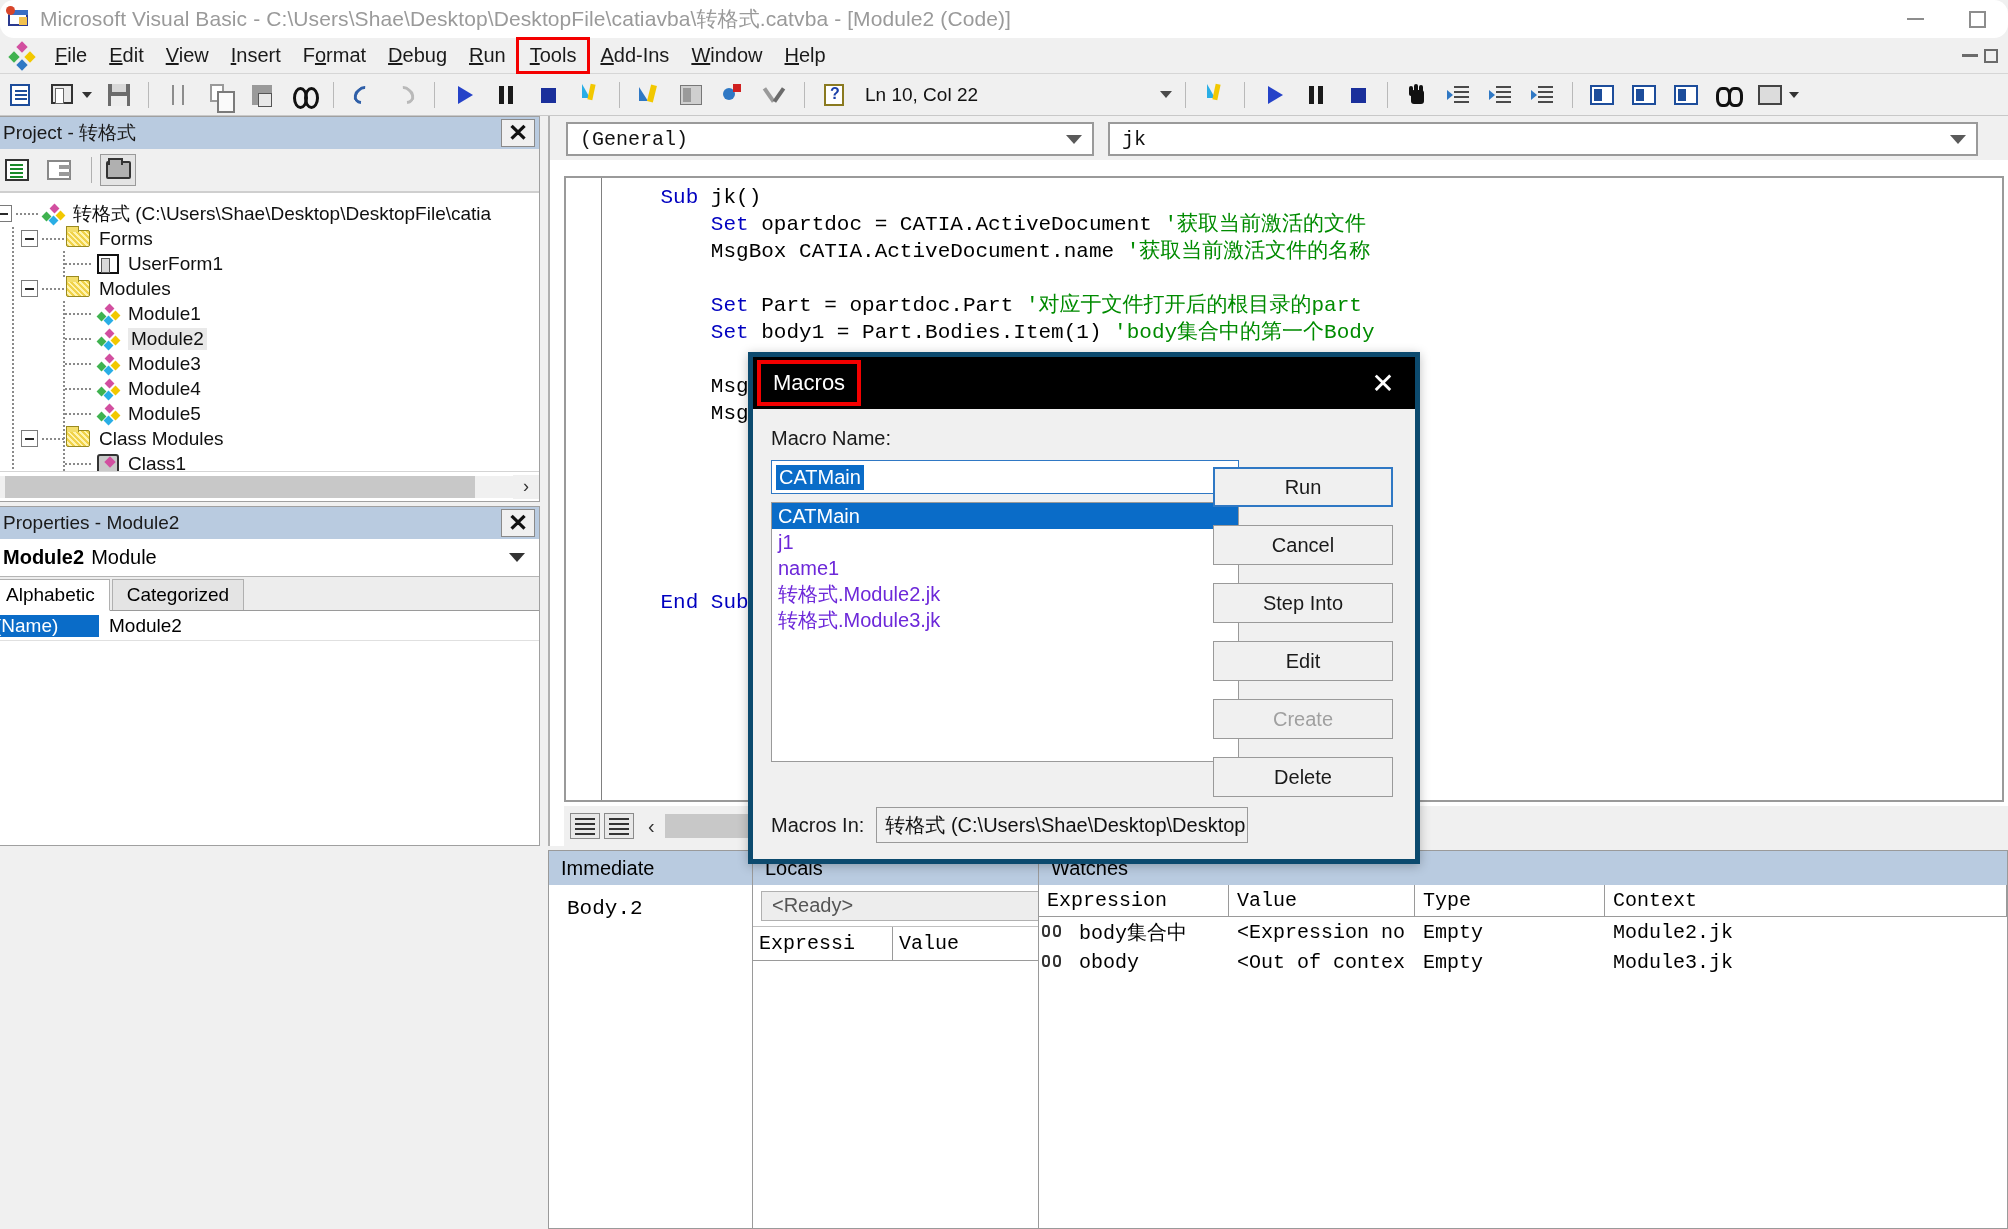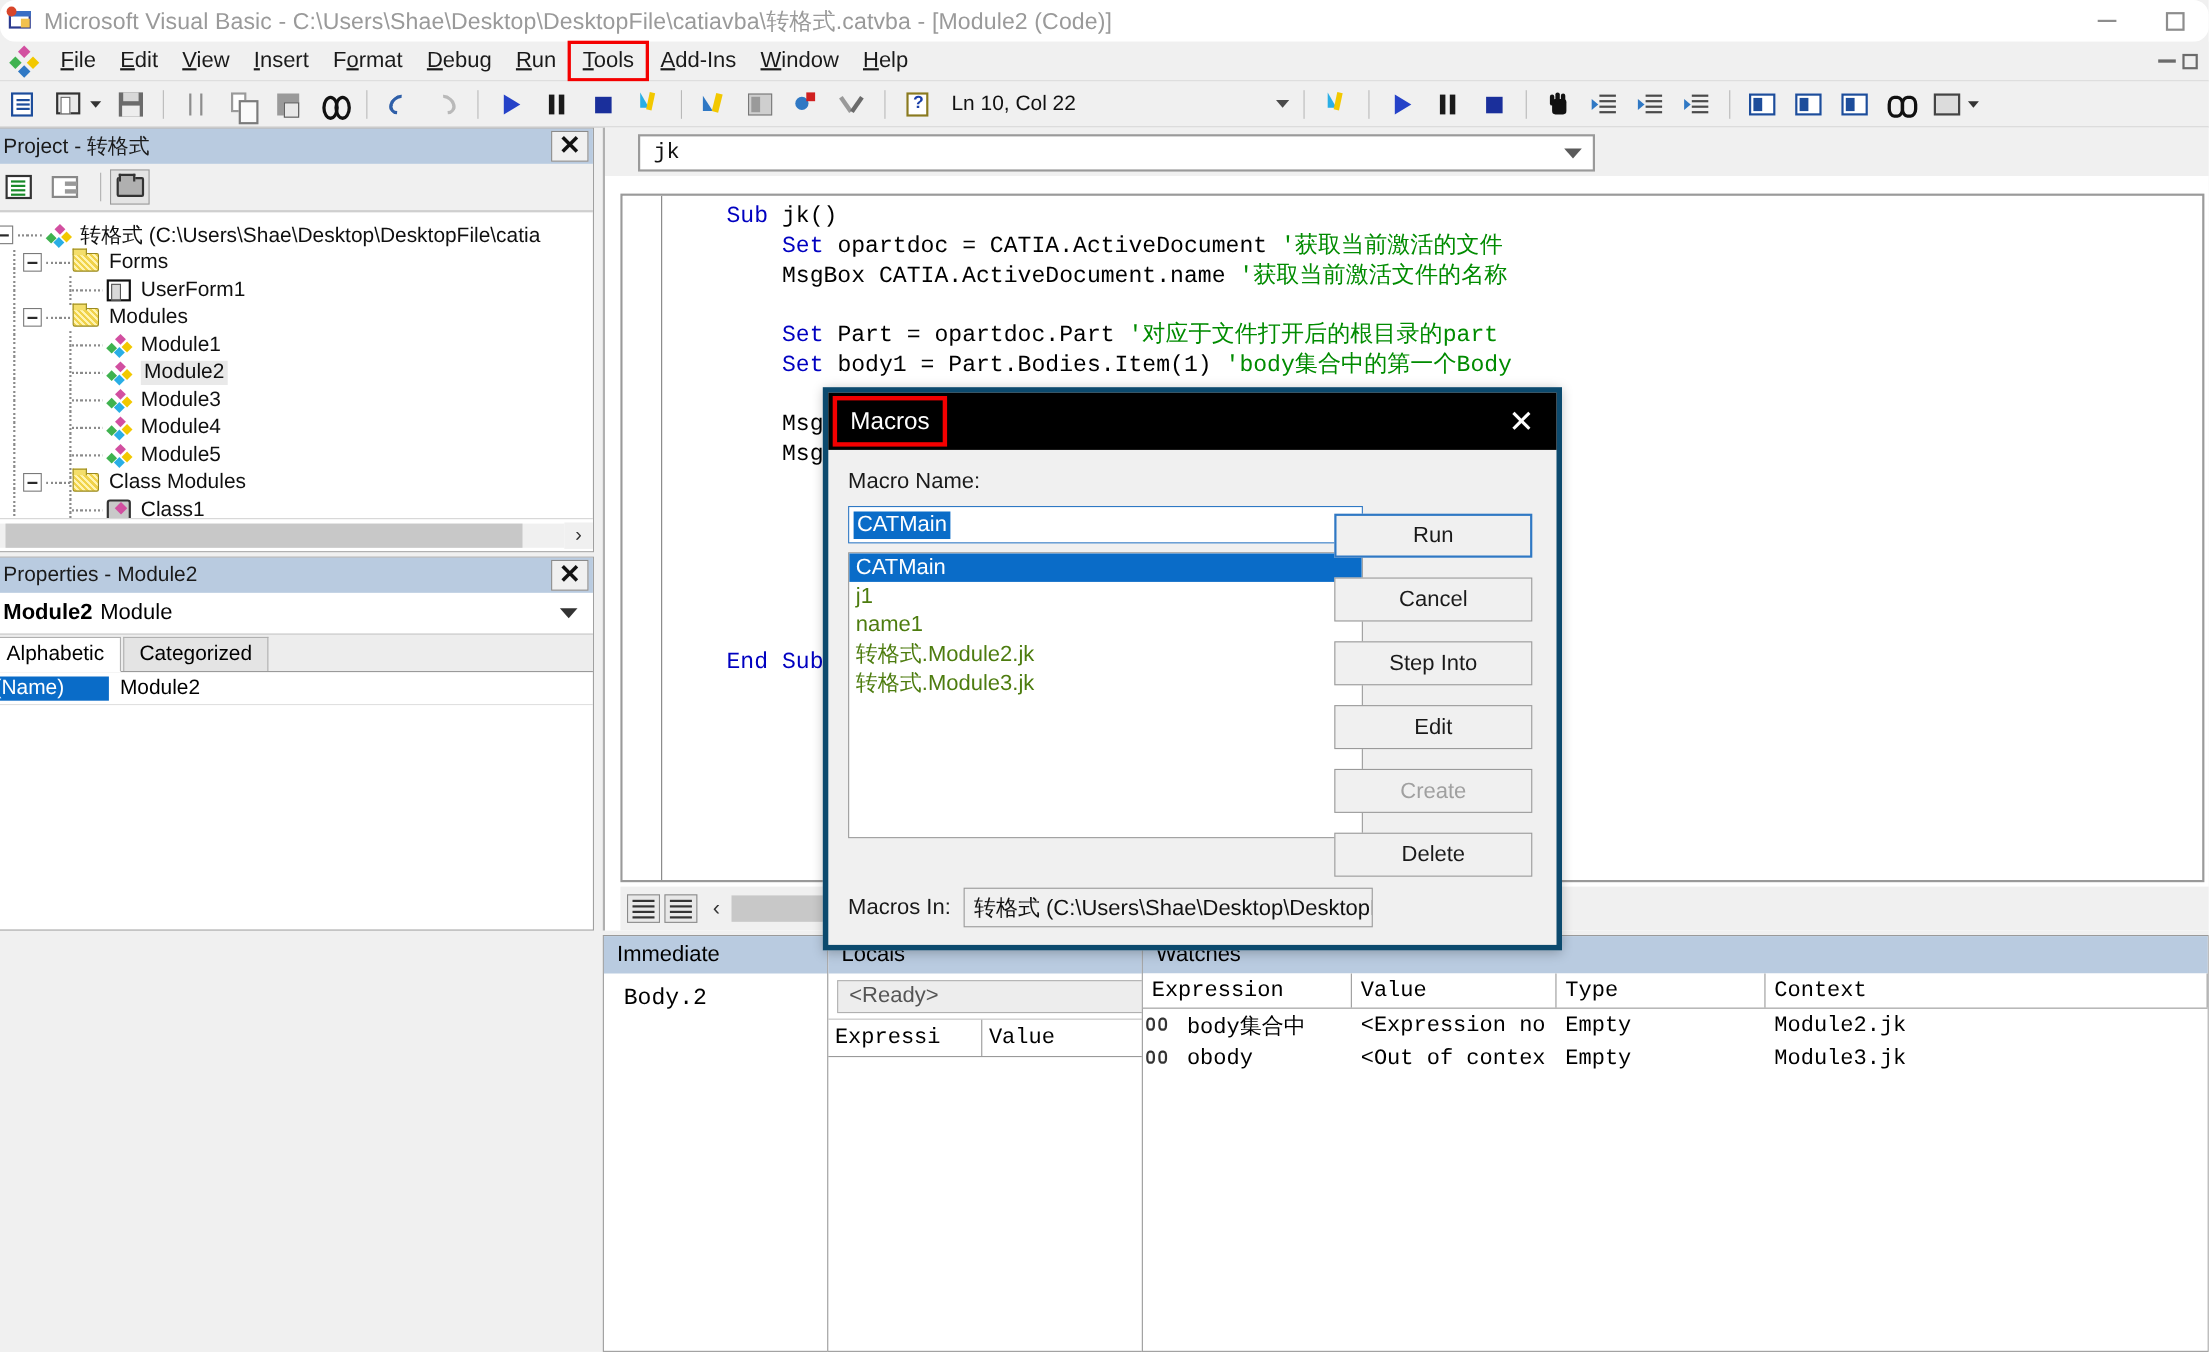--- a/index.html
+++ b/index.html
@@ -290,21 +290,21 @@
   .md-label { font-size: 20px; color:#1a1a1a; margin-bottom: 10px; }
   .md-input {
     width: 468px; height: 34px; background:#ffffff; border: 1px solid #2f78c4;
     display:flex; align-items:center; padding-left: 4px;
   }
   .md-input span { background:#0a6cc8; color:#ffffff; font-size: 20px; padding: 1px 3px;}
   .md-list {
     width: 468px; height: 260px; background:#ffffff; border: 1px solid #9a9a9a;
     margin-top: 8px; overflow: hidden;
   }
-  .md-li { height: 26px; font-size: 20px; padding-left: 6px; display:flex; align-items:center; color:#4d7c0f;}
+  .md-li { height: 26px; font-size: 20px; padding-left: 6px; display:flex; align-items:center; color:#6d28d9;}
   .md-li.sel { background: #0a6cc8; color:#ffffff; }
   .md-buttons { position:absolute; right: 22px; top: 58px; width: 180px; }
   .md-btn {
     width: 180px; height: 40px; margin-bottom: 18px;
     background: #f0f0f0; border: 1px solid #9a9a9a;
     display:flex; align-items:center; justify-content:center;
     font-size: 20px; color:#1a1a1a;
   }
   .md-btn.primary { border: 2px solid #2f78c4; }
   .md-btn.disabled { color: #a0a0a0; }
@@ -520,20 +520,24 @@
         <div class="ic-bino"></div>
       </div>
     <div class="tb-ico">
         <div class="ic-layout"></div>
       </div>
     <div class="tb-caret"></div>
   </div>
 
   <div class="code-window">
     <div class="code-dropdowns">
+      <div class="cd-combo left">
+        <span>(General)</span>
+        <span class="arrow"></span>
+      </div>
       <div class="cd-combo right">
         <span>jk</span>
         <span class="arrow"></span>
       </div>
     </div>
     <div class="code-area">
       <div class="code-gutter"></div>
       <div class="code-text" id="code-text"><div><span>    </span><span class="kw">Sub </span><span>jk()</span></div><div><span>        </span><span class="kw">Set </span><span>opartdoc = CATIA.ActiveDocument </span><span class="cmt">'获取当前激活的文件</span></div><div><span>        </span><span>MsgBox CATIA.ActiveDocument.name </span><span class="cmt">'获取当前激活文件的名称</span></div><div>&nbsp;</div><div><span>        </span><span class="kw">Set </span><span>Part = opartdoc.Part </span><span class="cmt">'对应于文件打开后的根目录的part</span></div><div><span>        </span><span class="kw">Set </span><span>body1 = Part.Bodies.Item(1) </span><span class="cmt">'body集合中的第一个Body</span></div><div>&nbsp;</div><div><span>        </span><span>MsgBox Part.name</span></div><div><span>        </span><span>MsgBox body1.name</span></div><div><span>            </span><span class="kw">If </span><span>3 &gt; 2 </span><span class="kw">Then</span></div><div><span>            </span><span>MsgBo</span></div><div><span>            </span><span>MsgBo</span></div><div><span>            </span><span class="kw">End I</span></div><div>&nbsp;</div><div>&nbsp;</div><div><span>    </span><span class="kw">End Sub</span></div></div>
     </div>
     <div class="code-bottombar">

